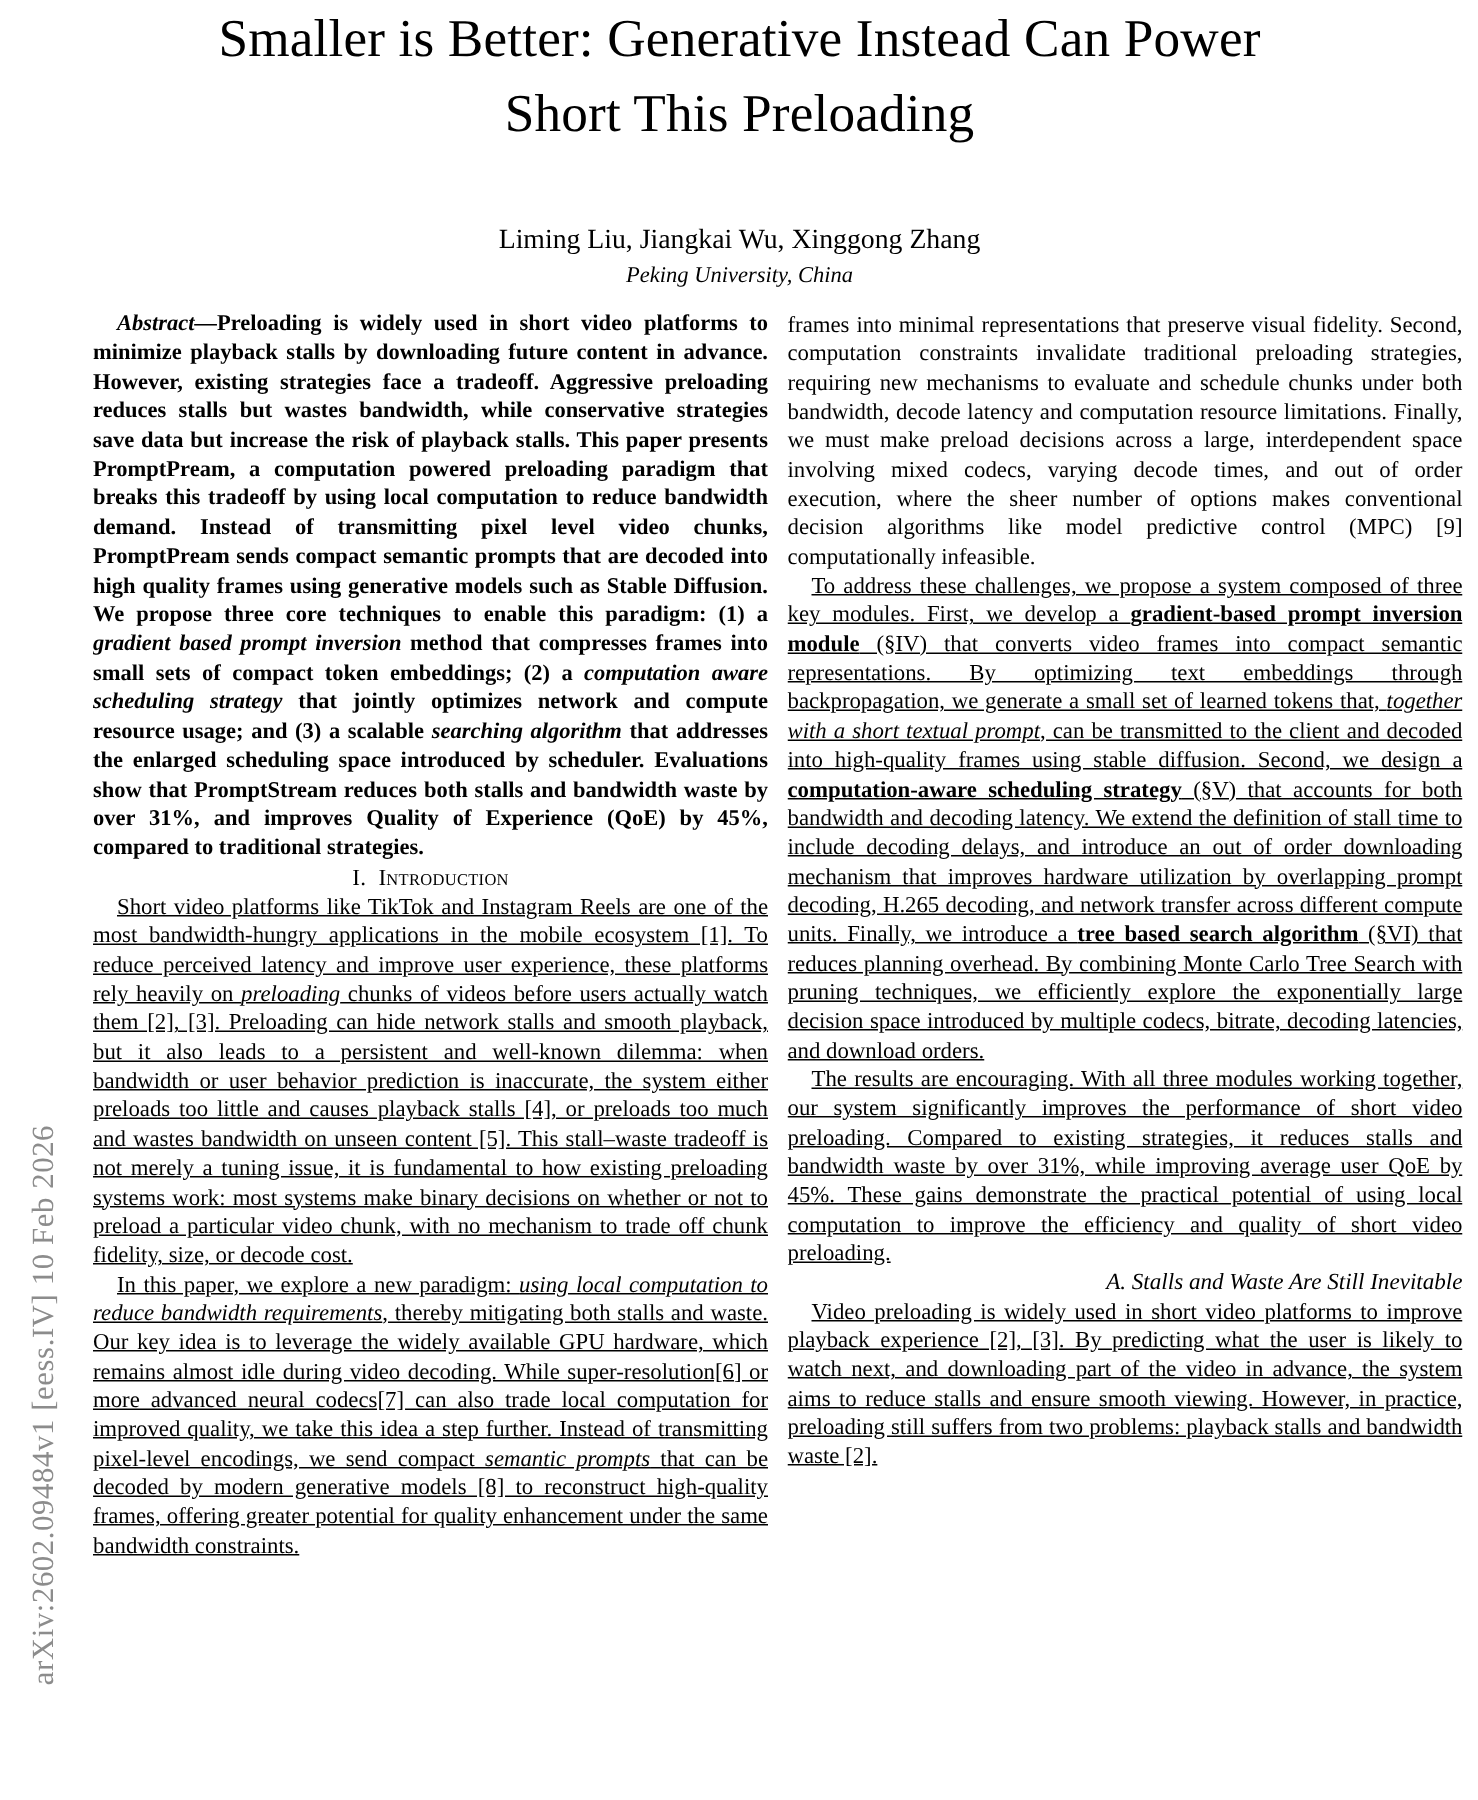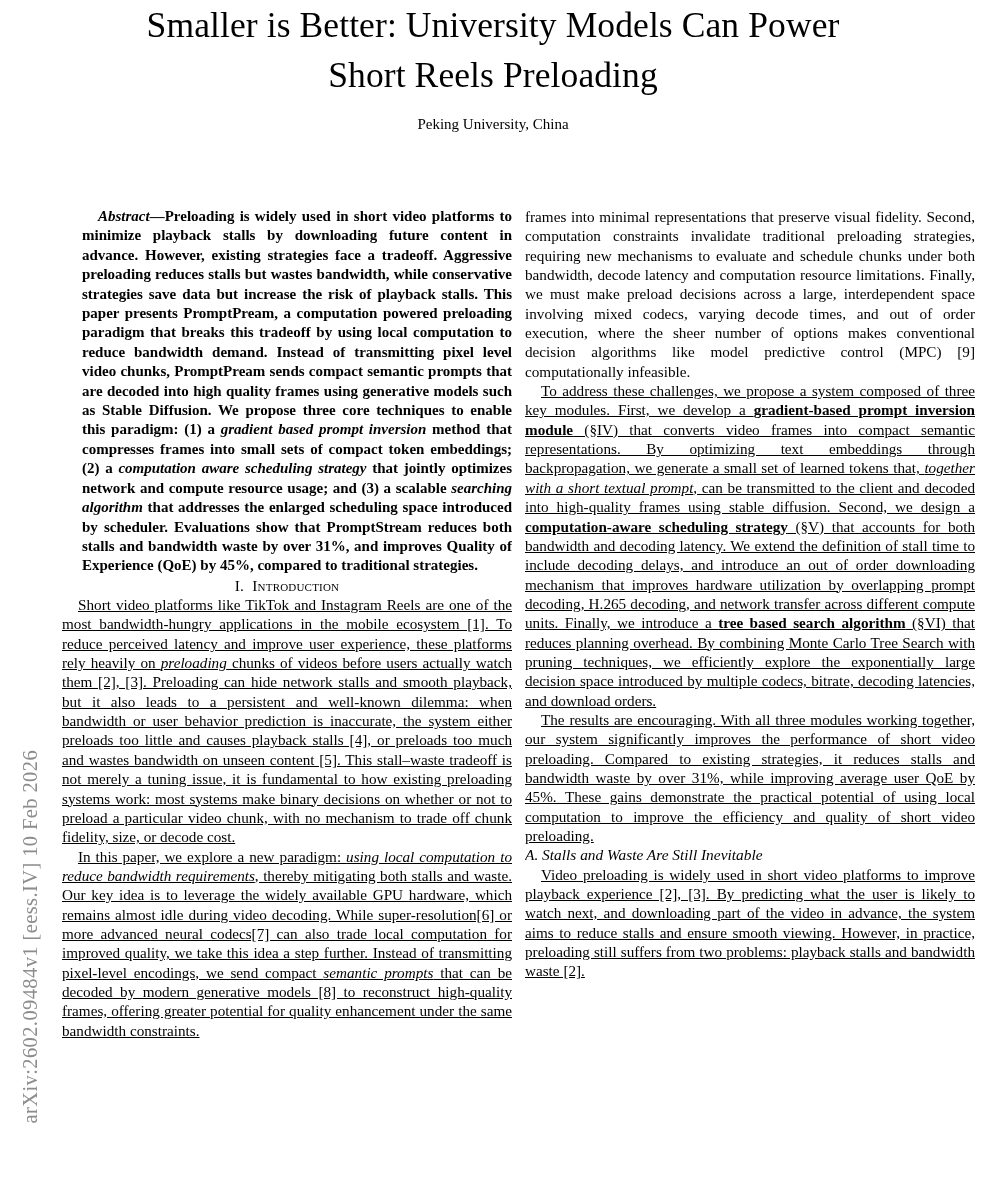--- a/index.html
+++ b/index.html
@@ -65,21 +65,22 @@
     letter-spacing: 0.1px;
   }
   .authors {
     margin-top: 49px;
     font-size: 18.5px;
     line-height: 23px;
   }
   .affiliation {
     font-size: 15px;
     line-height: 20px;
-    margin-top: 14px;
+    margin-top: 2px;
+    font-style: italic;
   }
 
   
   .columns {
     position: absolute;
     left: 62px;
     top: 207px;
     width: 923px;
     height: 993px;
   }
@@ -100,59 +101,59 @@
     text-align: justify;
     text-justify: inter-word;
     hyphens: none;
   }
   p.indent { text-indent: 16px; text-decoration: underline; }
   p.abs {
     font-weight: bold;
     text-indent: 16px;
     font-size: 15.0px;
     line-height: 19.4px;
-    margin-left: 20px;
   }
   .abs-lead { font-weight: bold; font-style: italic; }
   i, .it { font-style: italic; }
   b, .bf { font-weight: bold; }
 
   h2.section {
     text-align: center;
     font-weight: normal;
     font-size: 15.4px;
     line-height: 19.35px;
     margin: 0;
     font-variant: small-caps;
     letter-spacing: 0.2px;
   }
   h3.subsection {
-    text-align: left;
+    text-align: right;
     font-weight: normal;
     font-style: italic;
     font-size: 15.4px;
     line-height: 19.35px;
     margin: 0;
   }
   .sc { font-variant: small-caps; }
 </style>
 </head>
 <body>
 
 <div class="page">
 
   <div class="arxiv-stamp">
     <div class="vtext">arXiv:2602.09484v1  [eess.IV]  10 Feb 2026</div>
   </div>
 
   <div class="title-block">
     <h1 class="paper-title">
-      <span>Smaller is Better: University Models Can Power</span><br>
-      <span>Short Reels Preloading</span>
+      <span>Smaller is Better: Generative Instead Can Power</span><br>
+      <span>Short This Preloading</span>
     </h1>
+    <div class="authors">Liming Liu, Jiangkai Wu, Xinggong Zhang</div>
     <div class="affiliation">Peking University, China</div>
   </div>
 
   <div class="columns">
 
     <div class="col col-left">
 
       <p class="abs"><span class="abs-lead">Abstract—</span><span>Preloading is widely used in short video platforms to minimize playback stalls by downloading future content in advance. However, existing strategies face a tradeoff. Aggressive preloading reduces stalls but wastes bandwidth, while conservative strategies save data but increase the risk of playback stalls. This paper presents PromptPream, a computation powered preloading paradigm that breaks this tradeoff by using local computation to reduce bandwidth demand. Instead of transmitting pixel level video chunks, PromptPream sends compact semantic prompts that are decoded into high quality frames using generative models such as Stable Diffusion. We propose three core techniques to enable this paradigm: (1) a </span><i>gradient based prompt inversion</i><span> method that compresses frames into small sets of compact token embeddings; (2) a </span><i>computation aware scheduling strategy</i><span> that jointly optimizes network and compute resource usage; and (3) a scalable </span><i>searching algorithm</i><span> that addresses the enlarged scheduling space introduced by scheduler. Evaluations show that PromptStream reduces both stalls and bandwidth waste by over 31%, and improves Quality of Experience (QoE) by 45%, compared to traditional strategies.</span></p>
 
       <h2 class="section"><span>I.</span>&nbsp;&nbsp;<span class="sc">Introduction</span></h2>

